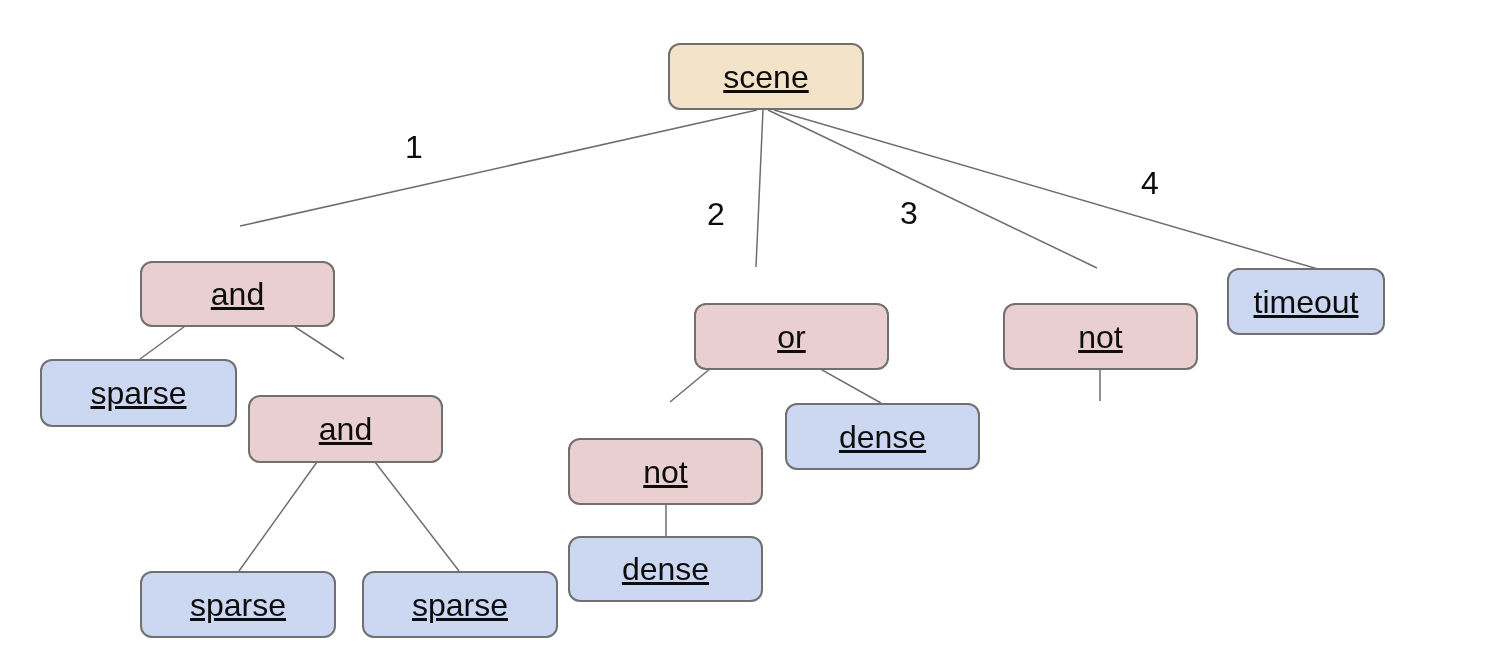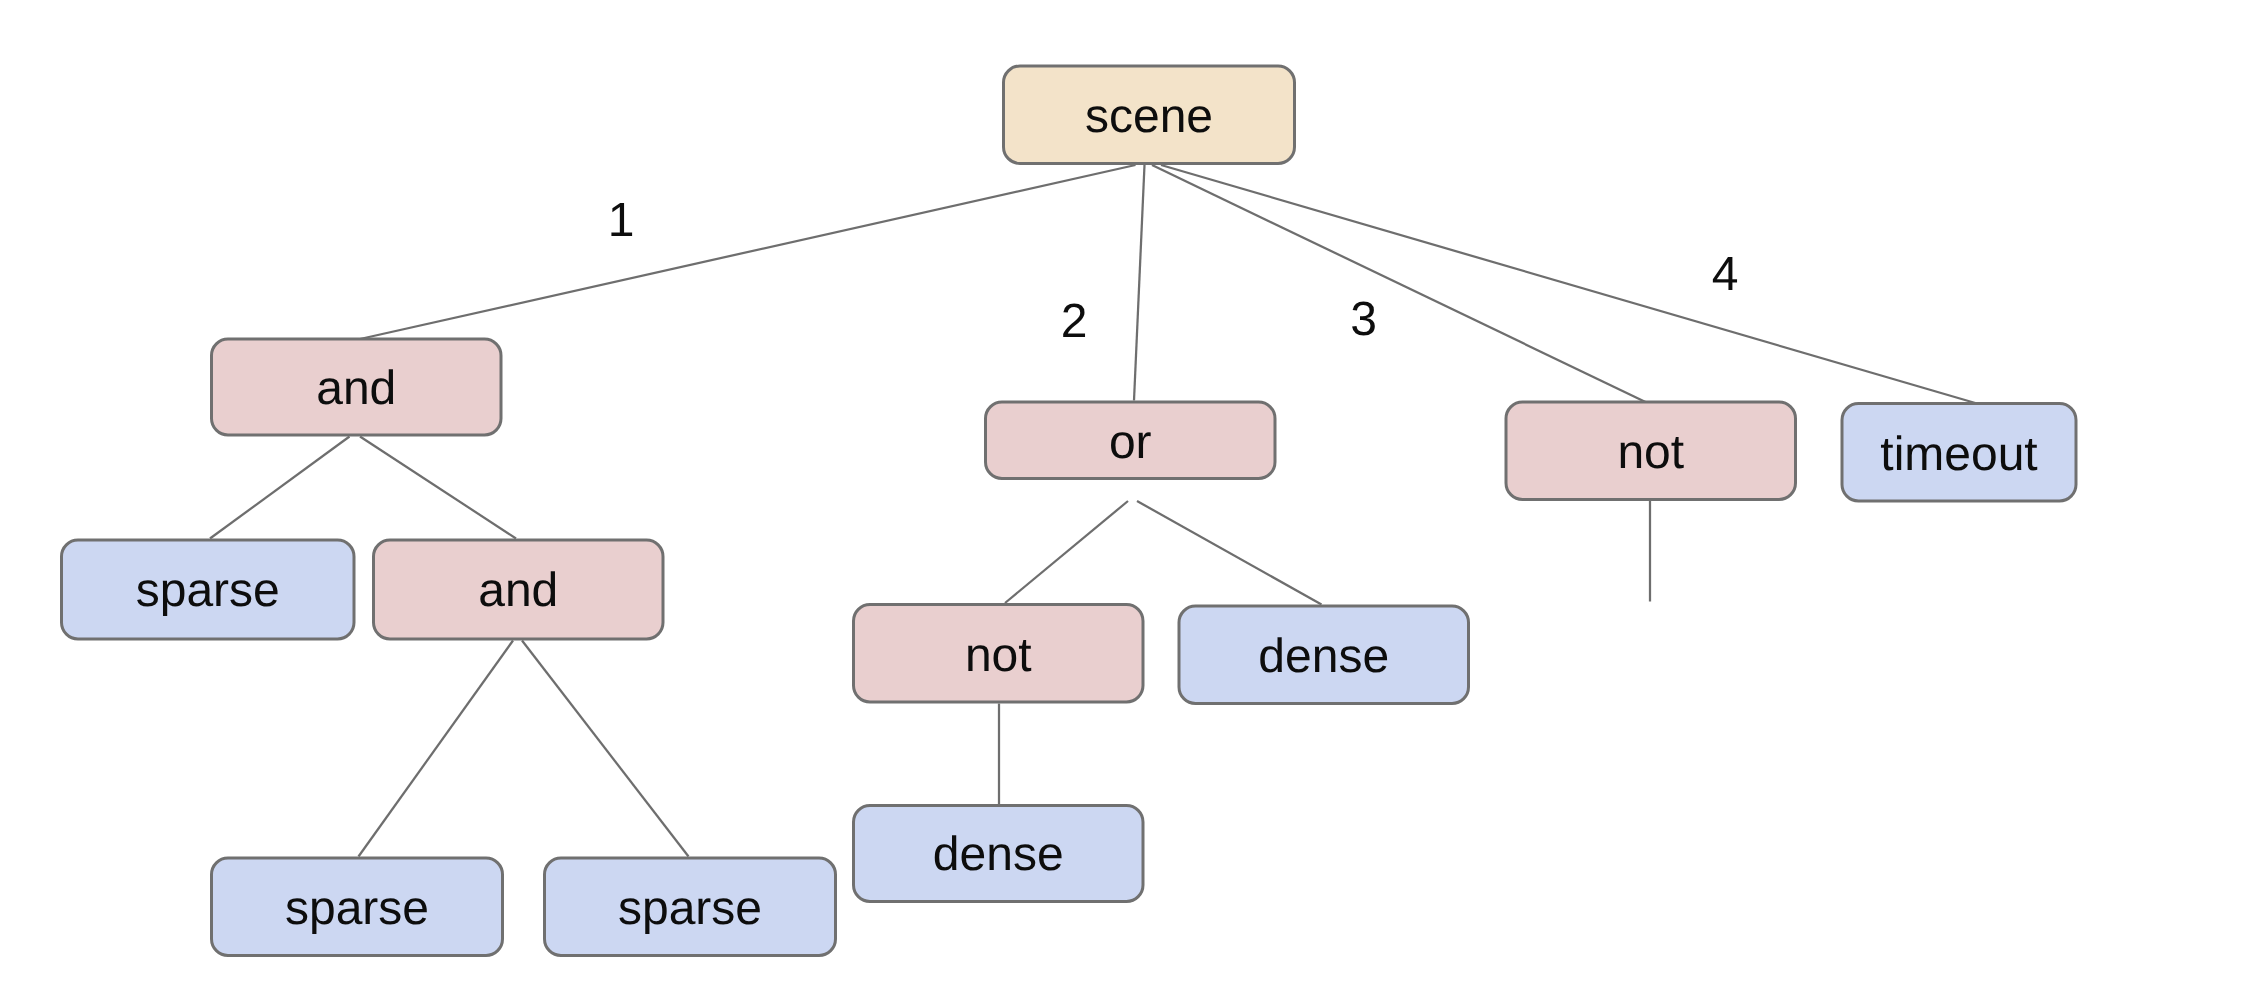--- a/index.html
+++ b/index.html
@@ -25,23 +25,24 @@
   .node{
     position:absolute;
     box-sizing:border-box;
     display:flex;align-items:center;justify-content:center;
     border:2px solid var(--node-border);
     border-radius:12px;
     font-size:32px;
     line-height:1;
     color:var(--text);
     white-space:nowrap;
+    text-decoration:underline;
   }
   .node.root{background:var(--root-fill);}
-  .node.operator{background:var(--operator-fill);}
+  .node.operator{background:var(--operator-fill);margin-top:36px;}
   .node.leaf{background:var(--leaf-fill);}
   .edge-label{
     position:absolute;
     transform:translate(-50%,-50%);
     font-size:32px;
     color:var(--text);
   }
 </style>
 </head>
 <body>
@@ -63,21 +64,21 @@
     <line x1="1100" y1="334" x2="1100" y2="401"></line>
   </svg>
 
   <span class="edge-label" style="left:414px;top:147px">1</span>
   <span class="edge-label" style="left:716px;top:214px">2</span>
   <span class="edge-label" style="left:909px;top:213px">3</span>
   <span class="edge-label" style="left:1150px;top:183px">4</span>
 
   <div class="node root" style="left:668px;top:43px;width:196px;height:67px">scene</div>
   <div class="node operator" style="left:140px;top:225px;width:195px;height:66px">and</div>
-  <div class="node operator" style="left:656px;top:267px;width:195px;height:53px">or</div>
+  <div class="node operator" style="left:694px;top:267px;width:195px;height:67px">or</div>
   <div class="node operator" style="left:1003px;top:267px;width:195px;height:67px">not</div>
   <div class="node leaf" style="left:1227px;top:268px;width:158px;height:67px">timeout</div>
   <div class="node leaf" style="left:40px;top:359px;width:197px;height:68px">sparse</div>
   <div class="node operator" style="left:248px;top:359px;width:195px;height:68px">and</div>
   <div class="node operator" style="left:568px;top:402px;width:195px;height:67px">not</div>
   <div class="node leaf" style="left:785px;top:403px;width:195px;height:67px">dense</div>
   <div class="node leaf" style="left:140px;top:571px;width:196px;height:67px">sparse</div>
   <div class="node leaf" style="left:362px;top:571px;width:196px;height:67px">sparse</div>
   <div class="node leaf" style="left:568px;top:536px;width:195px;height:66px">dense</div>
 

